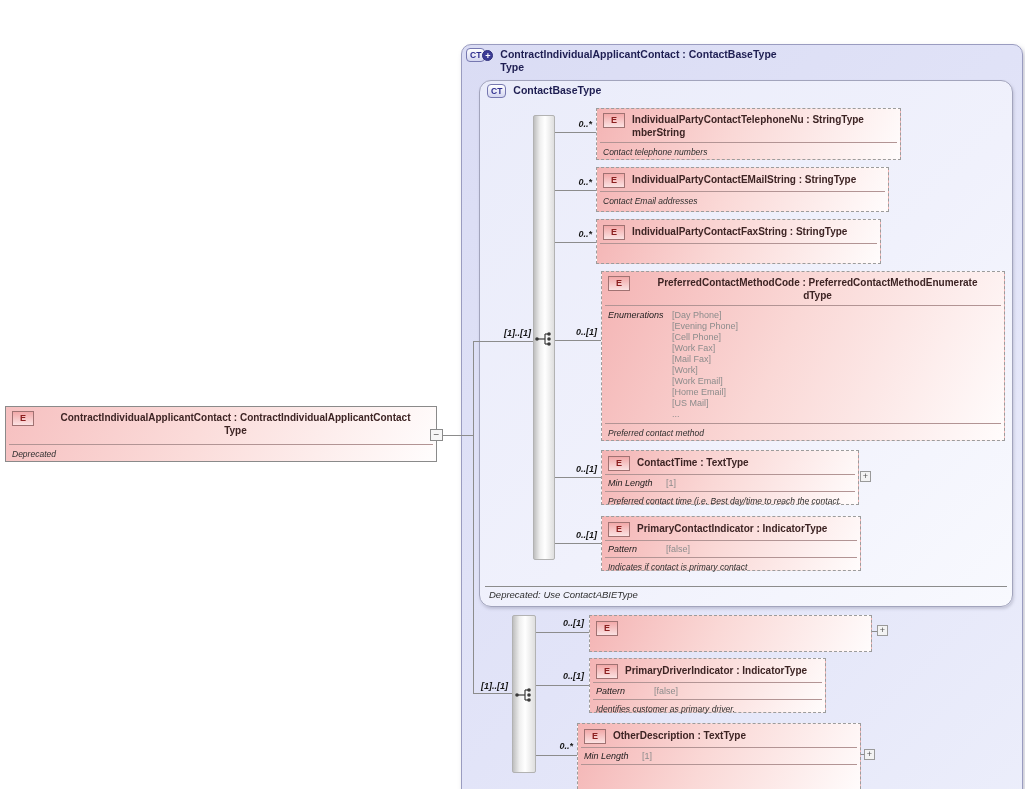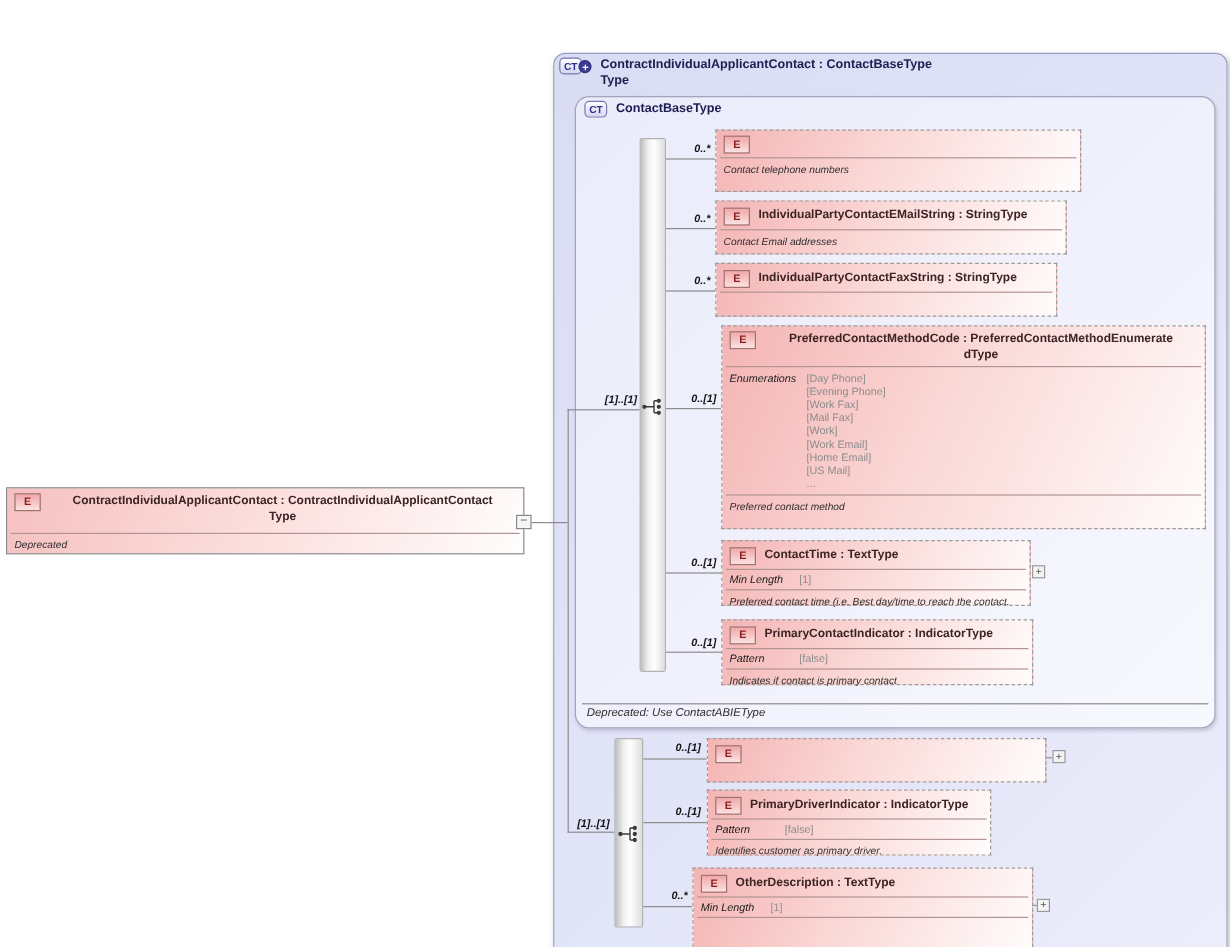--- a/index.html
+++ b/index.html
@@ -141,20 +141,22 @@
 Type</span>
     </div>
     <div class="sep"></div>
     <div class="annot">Deprecated</div>
   </div>
   <div class="minusbox" style="left:430px;top:389px">−</div>
 
   <div class="box" style="left:596px;top:68px;width:305px;height:52px">
     <div class="box-head">
       <span class="e-icon">E</span>
+      <span class="box-title">IndividualPartyContactTelephoneNu : StringType
+mberString</span>
     </div>
     <div class="sep"></div>
     <div class="annot">Contact telephone numbers</div>
   </div>
 
   <div class="box" style="left:596px;top:127px;width:293px;height:45px">
     <div class="box-head" style="padding-top:5px">
       <span class="e-icon">E</span>
       <span class="box-title">IndividualPartyContactEMailString : StringType</span>
     </div>
@@ -175,20 +177,21 @@
       <span class="e-icon">E</span>
       <span class="box-title t-center">PreferredContactMethodCode : PreferredContactMethodEnumerate
 dType</span>
     </div>
     <div class="sep"></div>
     <div class="enum-grid">
       <span class="enum-label">Enumerations</span>
       <span>
         <div class="enum-val">[Day Phone]</div>
         <div class="enum-val">[Evening Phone]</div>
+        <div class="enum-val">[Cell Phone]</div>
         <div class="enum-val">[Work Fax]</div>
         <div class="enum-val">[Mail Fax]</div>
         <div class="enum-val">[Work]</div>
         <div class="enum-val">[Work Email]</div>
         <div class="enum-val">[Home Email]</div>
         <div class="enum-val">[US Mail]</div>
         <div class="enum-val">...</div>
       </span>
     </div>
     <div class="sep"></div>

